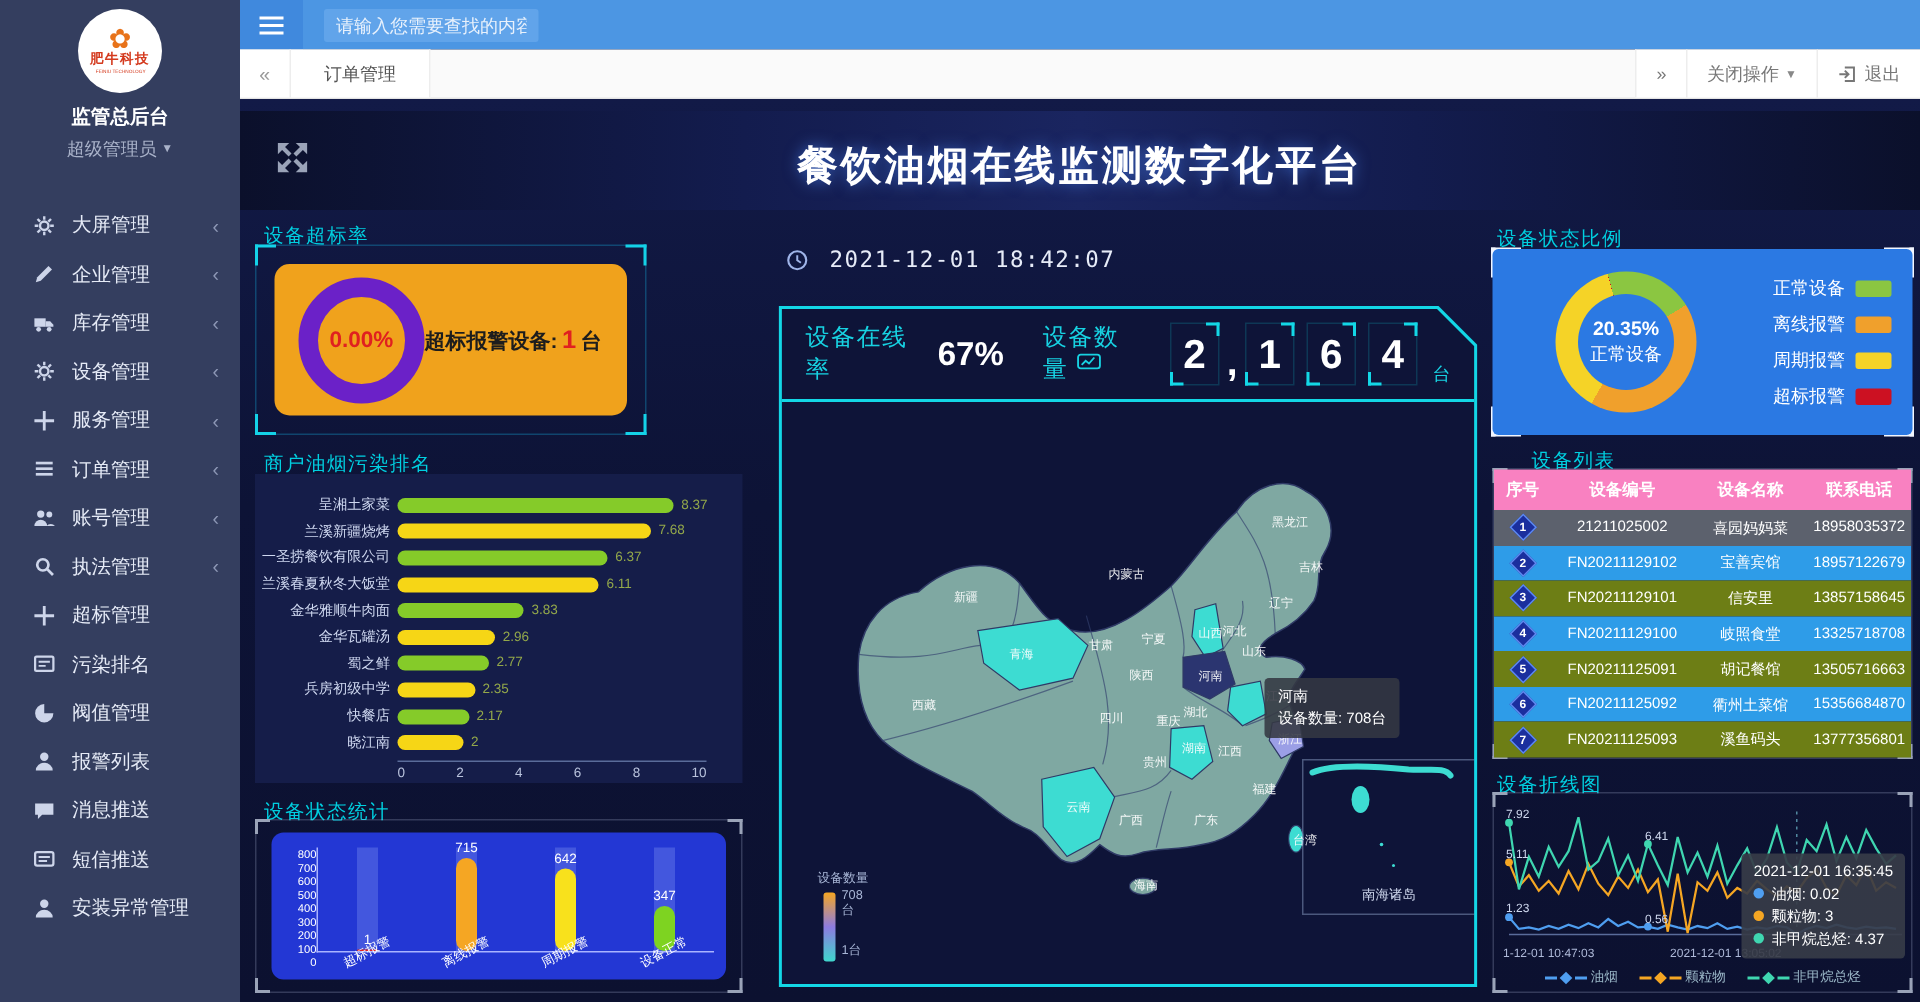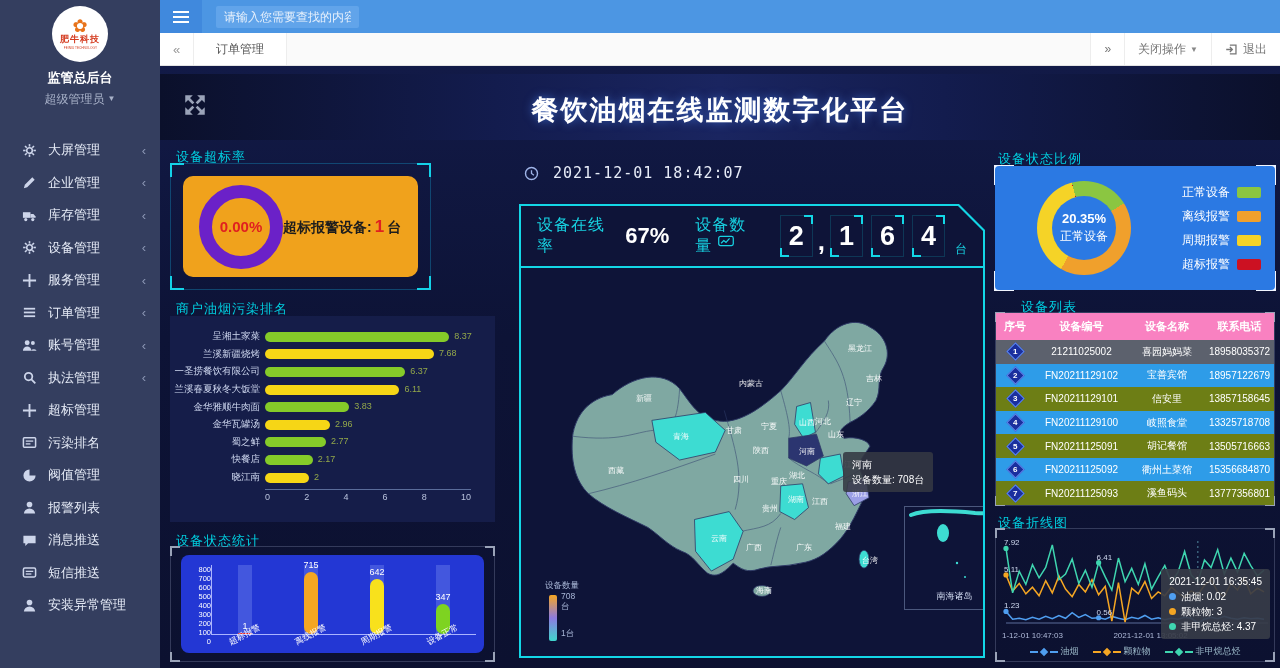--- a/index.html
+++ b/index.html
@@ -110,21 +110,21 @@
   .clock-ic { width:15px; height:15px; color:#9fb4e8; margin-right:14px; }
   .time-text { font-family:"DejaVu Sans Mono", monospace; font-size:15px; letter-spacing:1px; }
 
   
   .map-wrap { position:absolute; left:0; top:64px; width:462px; height:386px; }
   .prov-label { position:absolute; color:rgba(255,255,255,.92); font-size:8px; transform:translate(-50%,-50%); white-space:nowrap; pointer-events:none; }
   .map-tip { position:absolute; left:322px; top:182px; background:rgba(52,56,66,.88); border-radius:3px; padding:5px 9px; color:#fff; font-size:10px; line-height:15px; z-index:5; }
   .map-legend { position:absolute; left:24px; top:310px; font-size:8.5px; color:#a8b6d6; }
   .ml-bar { width:8px; height:46px; margin:3px 0 0 4px; border-radius:2px; background:linear-gradient(180deg,#f5a623,#8d7be0,#3fd6cd); }
   .ml-max { position:absolute; left:16px; top:11px; } .ml-min { position:absolute; left:16px; top:48px; }
-  .inset { position:absolute; left:347px; top:236px; width:101px; height:104px; border:1px solid rgba(150,170,210,.45);margin-left:36px; }
+  .inset { position:absolute; left:347px; top:236px; width:116px; height:104px; border:1px solid rgba(150,170,210,.45); }
   .inset-label { position:absolute; bottom:6px; width:100%; text-align:center; color:#cdd6ec; font-size:9px; }
 
   
   .ratio-card { position:absolute; left:0; top:0; right:0; bottom:0; background:#2b79e3; border-radius:4px; display:flex; align-items:center; padding:0 14px; }
   .donut { position:relative; width:94px; height:94px; border-radius:50%; margin-left:28px; flex:0 0 94px; }
   .donut-hole { position:absolute; left:15px; top:15px; right:15px; bottom:15px; background:#2b79e3; border-radius:50%; display:flex; flex-direction:column; align-items:center; justify-content:center; }
   .donut-pct { color:#fff; font-size:13px; font-weight:bold; }
   .donut-sub { color:#fff; font-size:12px; margin-top:2px; }
   .ratio-legend { margin-left:auto; display:flex; flex-direction:column; gap:7px; }
   .rl-item { display:flex; align-items:center; justify-content:flex-end; gap:7px; color:#fff; font-size:12px; cursor:pointer; }
@@ -491,20 +491,27 @@
           <span class="rk-track">
             <span class="rk-bar" style="width: 29.6%; background: rgb(246, 214, 22);"></span>
             <span class="rk-val" style="left: 29.6%;">2.96</span>
           </span>
         </div>
         <div class="rk-row">
           <span class="rk-label">蜀之鲜</span>
           <span class="rk-track">
             <span class="rk-bar" style="width: 27.7%; background: rgb(133, 203, 41);"></span>
             <span class="rk-val" style="left: 27.7%;">2.77</span>
+          </span>
+        </div>
+        <div class="rk-row">
+          <span class="rk-label">兵房初级中学</span>
+          <span class="rk-track">
+            <span class="rk-bar" style="width: 23.5%; background: rgb(246, 214, 22);"></span>
+            <span class="rk-val" style="left: 23.5%;">2.35</span>
           </span>
         </div>
         <div class="rk-row">
           <span class="rk-label">快餐店</span>
           <span class="rk-track">
             <span class="rk-bar" style="width: 21.7%; background: rgb(133, 203, 41);"></span>
             <span class="rk-val" style="left: 21.7%;">2.17</span>
           </span>
         </div>
         <div class="rk-row">

